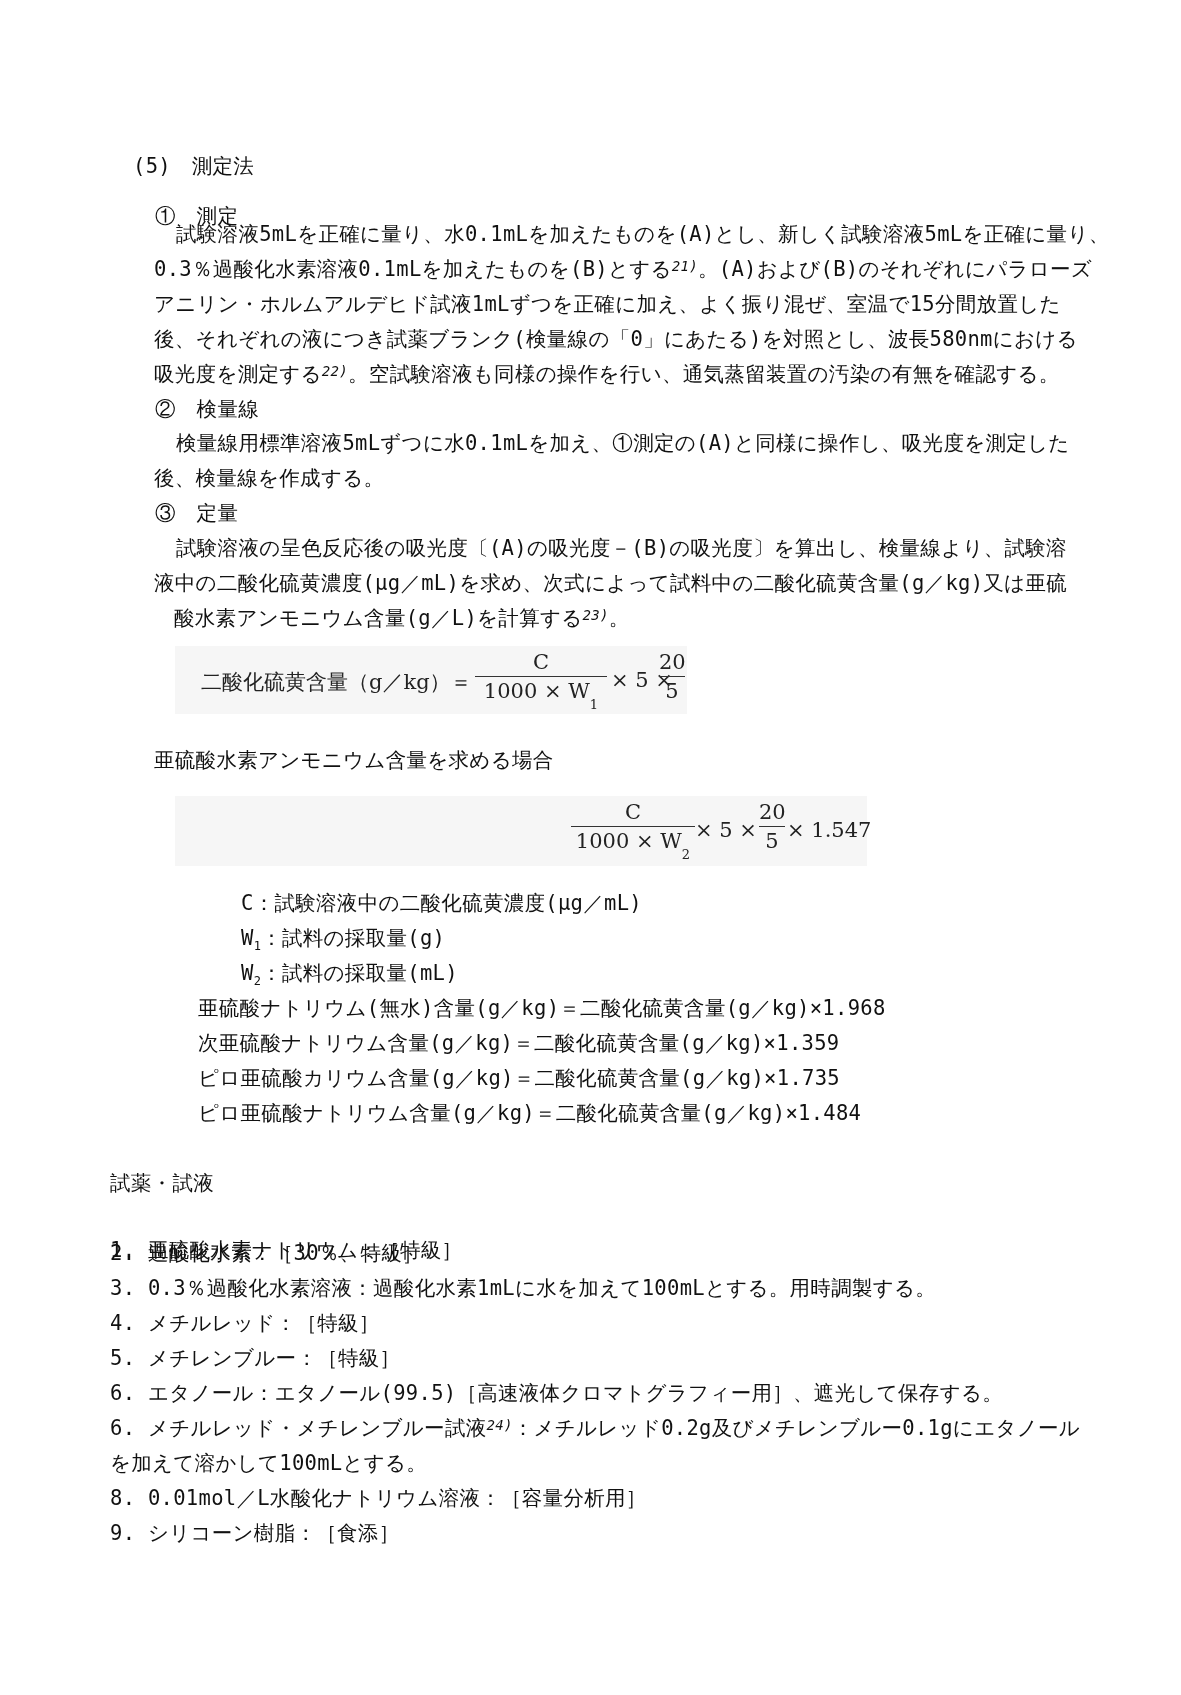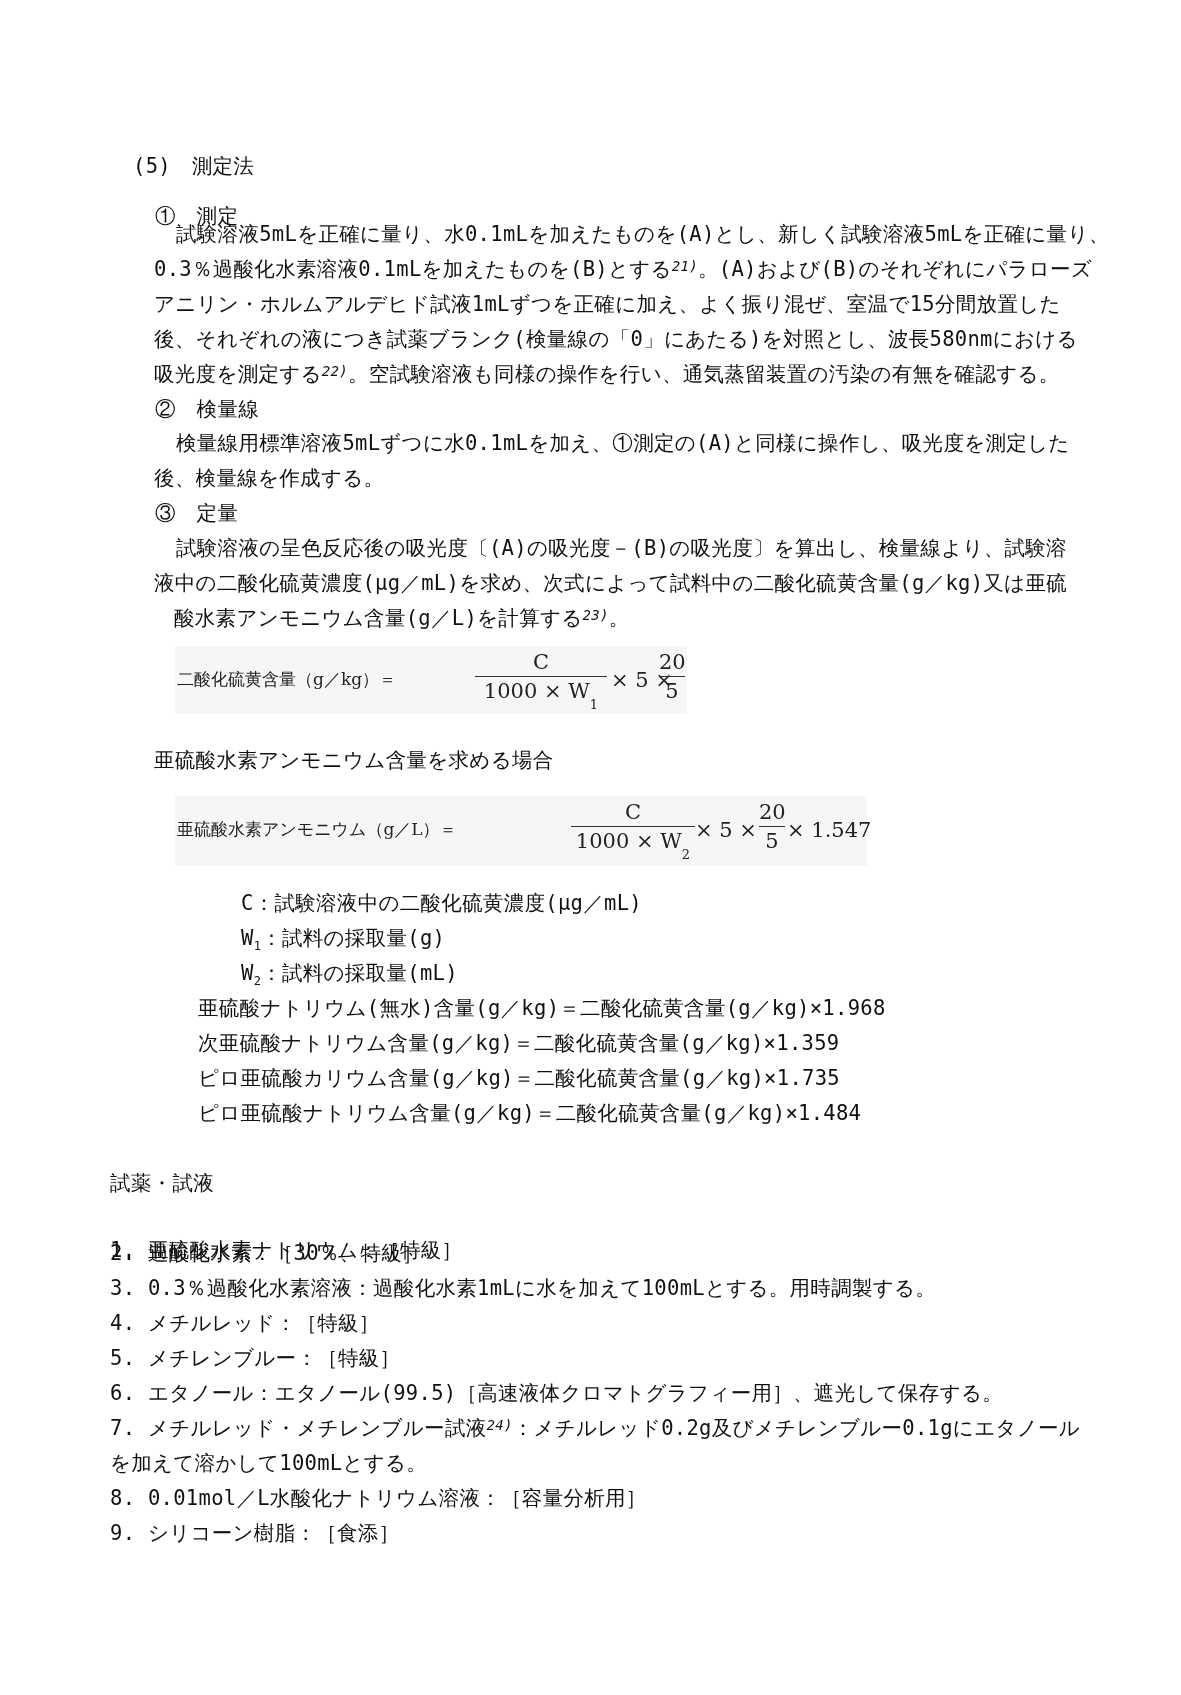--- a/index.html
+++ b/index.html
@@ -7,21 +7,21 @@
     width:1181px; height:1695px; position:relative; overflow:hidden;
     font-family: "DejaVu Sans Mono", "Liberation Mono", monospace;
     color:#111; font-size:20px;
   }
   .line { position:absolute; white-space:nowrap; font-size:20.5px; line-height:26px; letter-spacing:0.3px; }
   sup.ref { font-size:14px; vertical-align:top; position:relative; top:-3px;font-style:italic; }
   .formula {
     position:absolute; background:#f6f6f6;
     font-family:"DejaVu Serif","Liberation Serif",serif; color:#222;
   }
-  .formula .lhs { position:absolute; font-size:17px; white-space:nowrap; }
+  .formula .lhs { position:absolute; font-size:21px; white-space:nowrap;margin-left:24px; }
   .frac { position:absolute; text-align:center; white-space:nowrap; font-size:21px; }
   .frac .num { display:block; line-height:28px; }
   .frac .bar { display:block; border-top:1.5px solid #333; }
   .frac .den { display:block; line-height:28px; }
   .frac .den sub { font-size:13px; position:relative; top:6px; }
   .formula .op { position:absolute; font-size:21px; white-space:nowrap; }
   .def sub { font-size:12px; }
 </style>
 </head>
 <body>
@@ -55,21 +55,20 @@
   <span class="frac" style="left:484px;top:2px;width:26px;">
     <span class="num">20</span>
     <span class="bar"></span>
     <span class="den">5</span>
   </span>
 </div>
 
 <div class="line" style="left:154px;top:747px;">亜硫酸水素アンモニウム含量を求める場合</div>
 
 <div class="formula" style="left:175px;top:796px;width:692px;height:70px;">
-  <span class="lhs" style="left:2px;top:22px;">亜硫酸水素アンモニウム（g／L）＝</span>
   <span class="frac" style="left:396px;top:2px;width:124px;">
     <span class="num">C</span>
     <span class="bar"></span>
     <span class="den"><span>1000 × W</span><sub>2</sub></span>
   </span>
   <span class="op" style="left:520px;top:22px;">× 5 ×</span>
   <span class="frac" style="left:584px;top:2px;width:26px;">
     <span class="num">20</span>
     <span class="bar"></span>
     <span class="den">5</span>
@@ -86,16 +85,16 @@
 <div class="line" style="left:198px;top:1065px;">ピロ亜硫酸カリウム含量(g／kg)＝二酸化硫黄含量(g／kg)×1.735</div>
 <div class="line" style="left:198px;top:1100px;">ピロ亜硫酸ナトリウム含量(g／kg)＝二酸化硫黄含量(g／kg)×1.484</div>
 
 <div class="line" style="left:110px;top:1170px;">試薬・試液</div>
 <div class="line" style="left:110px;top:1205px;margin-top:32px;">1. 亜硫酸水素ナトリウム：［特級］</div>
 <div class="line" style="left:110px;top:1240px;">2. 過酸化水素：［30％、特級］</div>
 <div class="line" style="left:110px;top:1275px;">3. 0.3％過酸化水素溶液：過酸化水素1mLに水を加えて100mLとする。用時調製する。</div>
 <div class="line" style="left:110px;top:1310px;">4. メチルレッド：［特級］</div>
 <div class="line" style="left:110px;top:1345px;">5. メチレンブルー：［特級］</div>
 <div class="line" style="left:110px;top:1380px;">6. エタノール：エタノール(99.5)［高速液体クロマトグラフィー用］、遮光して保存する。</div>
-<div class="line" style="left:110px;top:1415px;"><span>7. メチルレッド・メチレンブルー試液</span><sup class="ref">24)</sup><span>：メチルレッド0.2g及びメチレンブルー0.1gにエタノール</span></div>
+<div class="line" style="left:110px;top:1415px;"><span>6. メチルレッド・メチレンブルー試液</span><sup class="ref">24)</sup><span>：メチルレッド0.2g及びメチレンブルー0.1gにエタノール</span></div>
 <div class="line" style="left:110px;top:1450px;"> を加えて溶かして100mLとする。</div>
 <div class="line" style="left:110px;top:1485px;">8. 0.01mol／L水酸化ナトリウム溶液：［容量分析用］</div>
 <div class="line" style="left:110px;top:1520px;">9. シリコーン樹脂：［食添］</div>
 
 </body></html>

